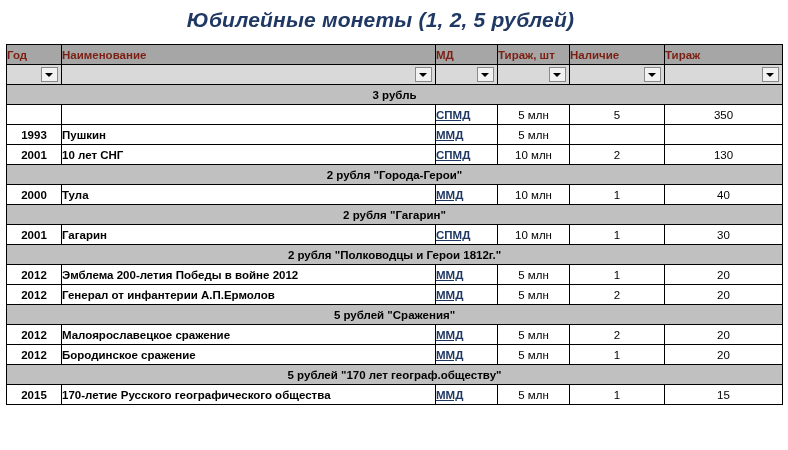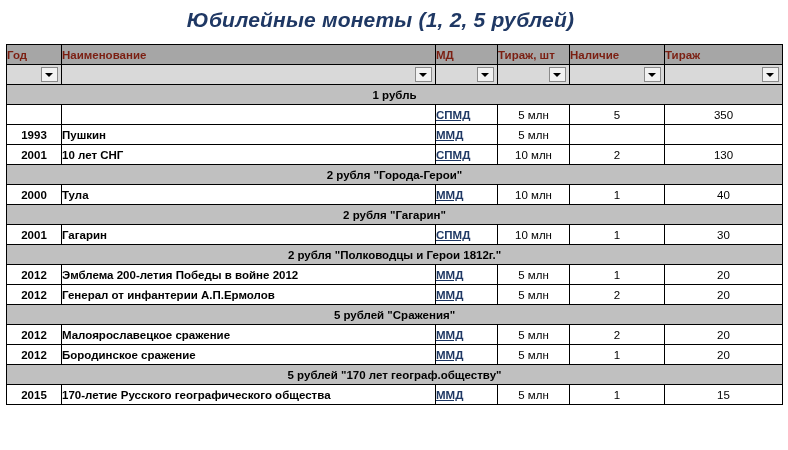--- a/index.html
+++ b/index.html
@@ -158,21 +158,21 @@
         <td>
           <div class="fcell right"><span class="filter-btn"></span></div>
         </td>
         <td>
           <div class="fcell right"><span class="filter-btn"></span></div>
         </td>
       </tr>
     </thead>
     <tbody id="rows-body">
         <tr>
-          <td class="group" colspan="6">1 рубль</td>
+          <td class="group" colspan="6">3 рубль</td>
         </tr>
         <tr>
           <td class="year empty"></td>
           <td class="name empty"></td>
           <td class="md">СПМД</td>
           <td class="tirazh">5 млн</td>
           <td class="avail">5</td>
           <td class="price">350</td>
         </tr>
         <tr>

